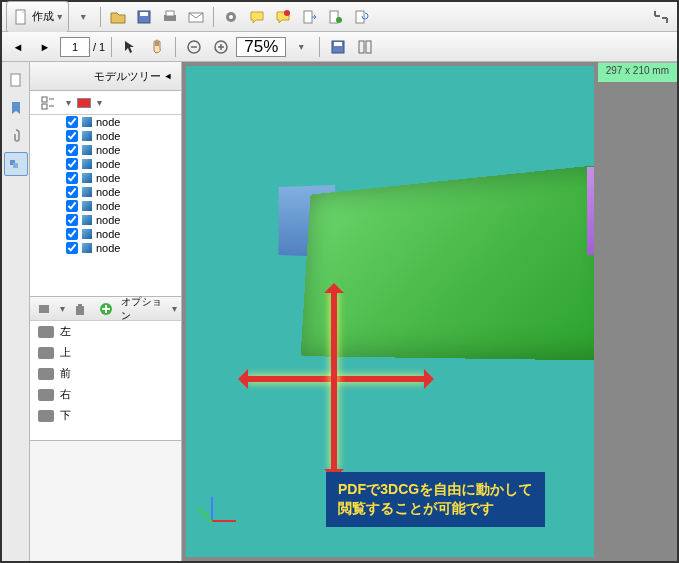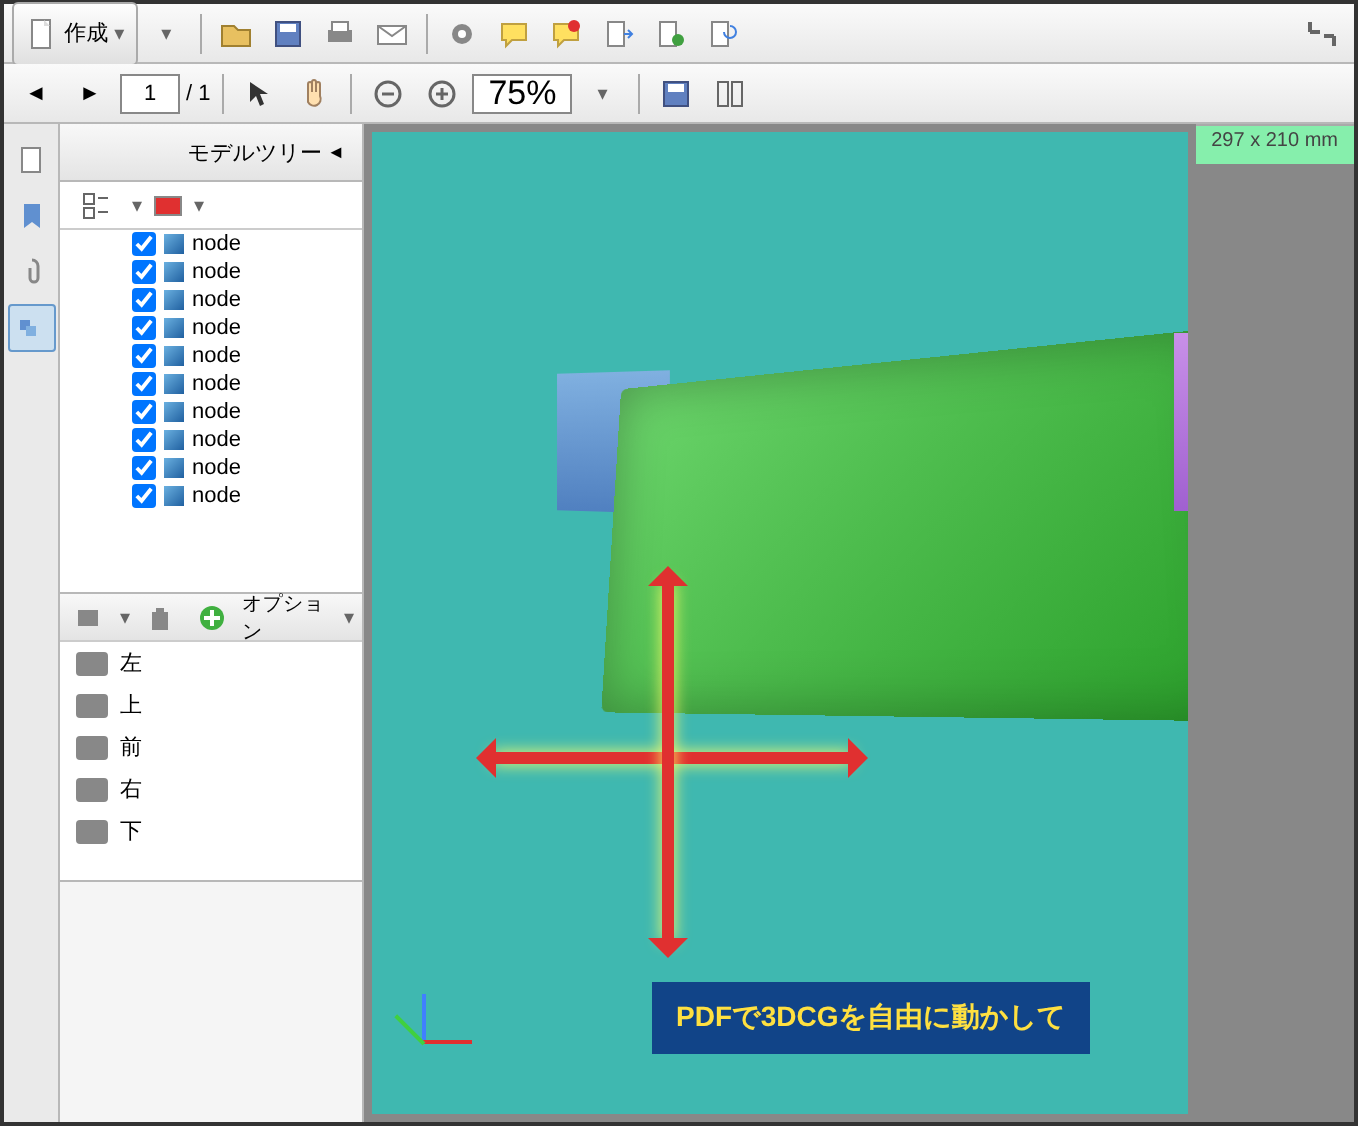--- a/index.html
+++ b/index.html
@@ -327,18 +327,19 @@
         <div class="part2"></div>
         <div class="arrow-x"></div>
         <div class="arrow-y"></div>
         <div class="axis">
             <div class="z"></div>
             <div class="y"></div>
             <div class="x"></div>
           </div>
         <div class="callout">
           <div>PDFで3DCGを自由に動かして</div>
+          <div>閲覧することが可能です</div>
         </div>
       </div>
       <div class="statusbar">297 x 210 mm</div>
     </div>
   </div>
 </div>
 
 </body></html>

